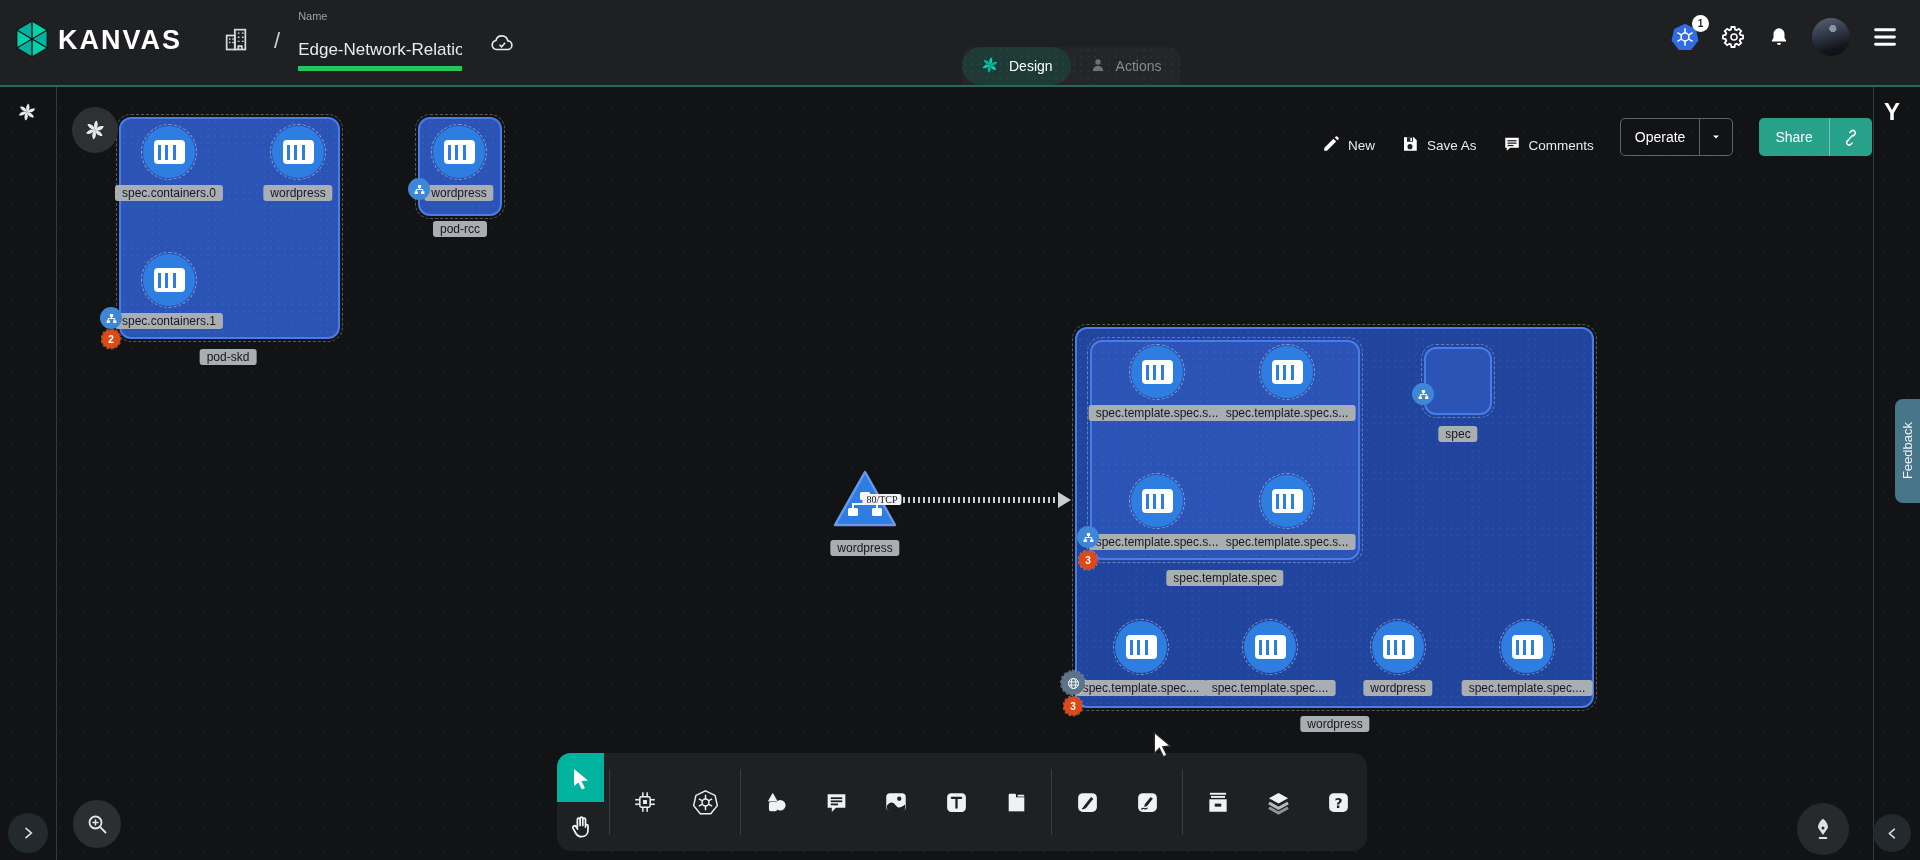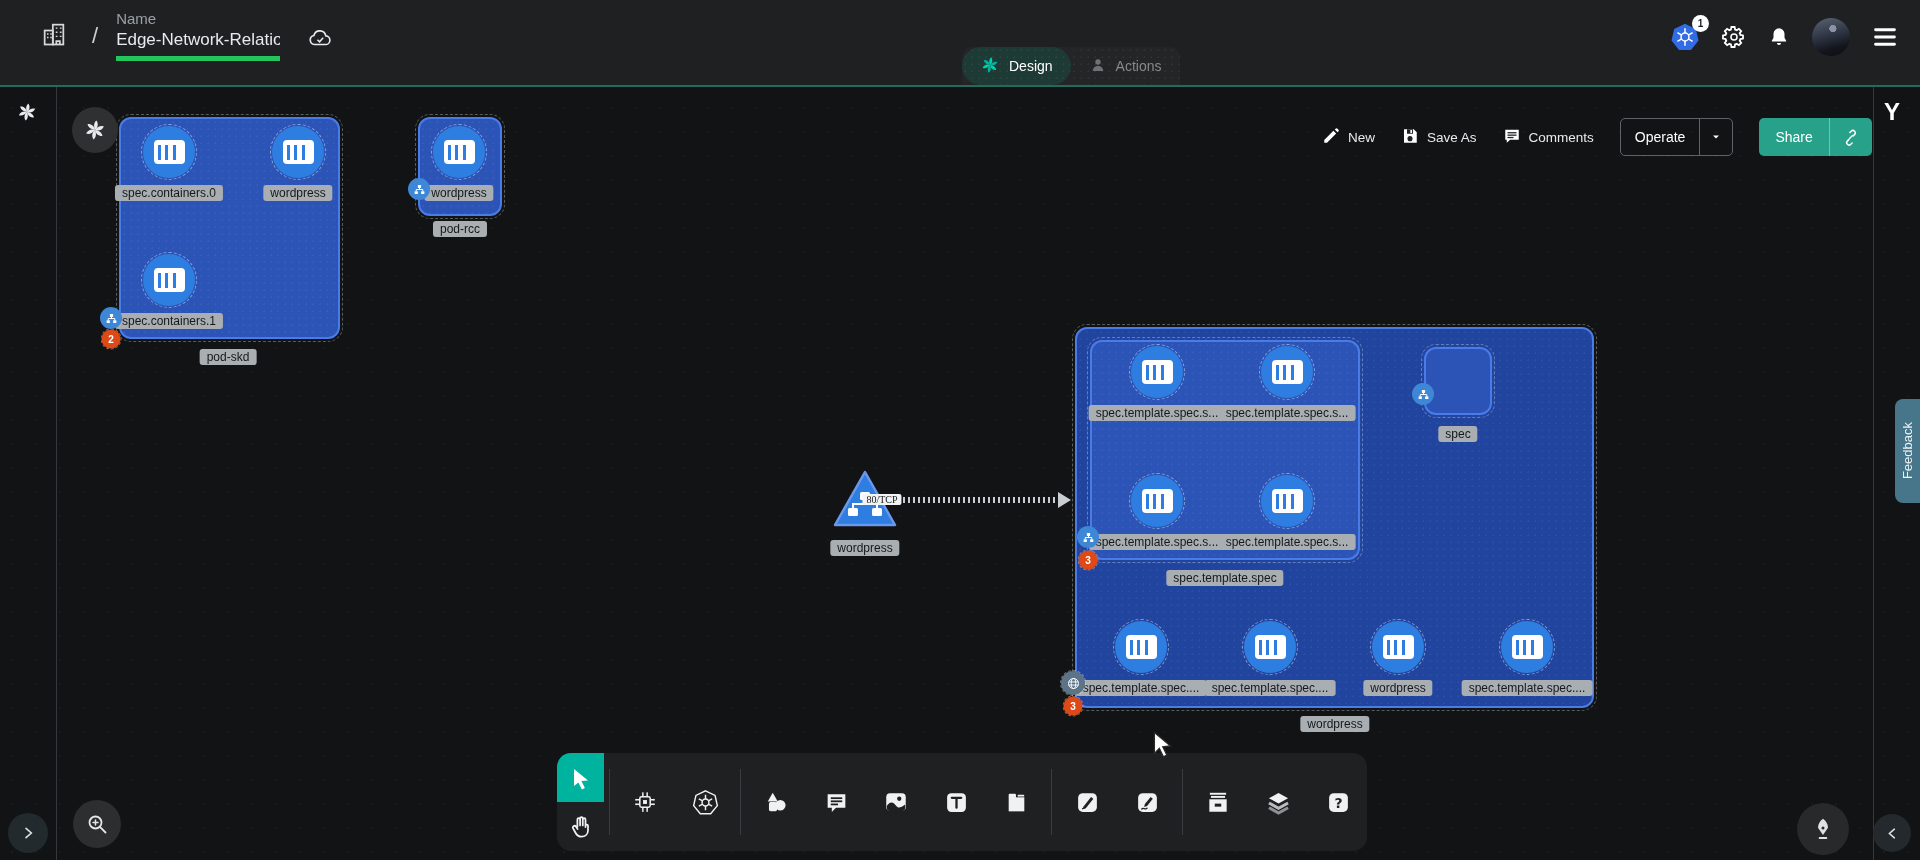--- a/index.html
+++ b/index.html
@@ -10,21 +10,21 @@
            background-size: 24px 24px; }
 
   
   .app-header { position:absolute; left:0; top:0; width:1920px; height:85px;
                 background:#1e2022; z-index:40; }
   .hdr-left { position:absolute; left:14px; top:10px; display:flex; align-items:center; gap:14px; }
   .brand { display:flex; align-items:center; gap:8px; }
   .brand-word { color:#fff; font-size:27px; font-weight:bold; letter-spacing:2px; }
   .bc-sep { color:#cfcfcf; font-size:22px; font-weight:300; margin:0 2px 0 10px; }
   .name-wrap { display:flex; flex-direction:column; margin-left:2px; }
-  .name-label { color:#9aa0a6; font-size:15px; margin-bottom:1px; }
+  .name-label { color:#9aa0a6; font-size:11px; margin-bottom:16px; }
   .name-input { background:transparent; border:none; border-bottom:5px solid #22c55e;
                 color:#e8eaed; font-size:17px; width:164px; padding:2px 0 6px 0;
                 font-family:"Liberation Sans", sans-serif; outline:none; }
   .cloud-ic { margin-left:12px; margin-top:8px; }
 
   .tabs { position:absolute; left:962px; top:47px; height:38px; display:flex; z-index:41;
           background:#232526; border-radius:10px 10px 0 0; }
   .tab { display:flex; align-items:center; gap:9px; padding:0 18px; font-size:14px;
          border-radius:10px 10px 0 0; cursor:pointer;
          background-image: radial-gradient(rgba(255,255,255,0.05) 1px, transparent 1px);
@@ -45,21 +45,21 @@
   .canvas-topline { position:absolute; left:0; top:85px; width:1920px; height:2px;
                     background:#236a5d; z-index:39; }
   .rail-line-left { position:absolute; left:56px; top:87px; bottom:0; width:1px; background:#36383b; z-index:5; }
   .rail-line-right { position:absolute; left:1873px; top:87px; bottom:0; width:1px; background:#36383b; z-index:5; }
   .left-rail-spiral { position:absolute; left:16px; top:101px; z-index:6; }
   .y-glyph { position:absolute; left:1884px; top:98px; color:#fff; font-size:24px;
              font-weight:bold; z-index:6; }
 
   
   .action-bar { position:absolute; top:118px; left:1322px; height:38px; display:flex;
-                align-items:center; gap:26px; z-index:30; color:#e8eaed; font-size:13.5px; }
+                align-items:flex-end; gap:26px; z-index:30; color:#e8eaed; font-size:13.5px; }
   .ab-item { display:flex; align-items:center; gap:8px; cursor:pointer; }
   .actions-btn { display:flex; align-items:center; border:1px solid #5f6368; border-radius:5px;
                  height:38px; color:#fff; font-size:14px; cursor:pointer; }
   .actions-main { padding:0 14px; }
   .actions-caret { border-left:1px solid #5f6368; height:100%; display:flex; align-items:center;
                    padding:0 10px; }
   .share-btn { display:flex; align-items:center; background:#27a189; border-radius:5px; height:38px;
                color:#fff; font-size:14px; overflow:hidden; cursor:pointer; }
   .share-main { padding:0 16px; }
   .share-link { border-left:1px solid rgba(255,255,255,0.35); height:100%; display:flex;
@@ -127,20 +127,35 @@
                        font-size:13px; }
   .mouse-cursor { position:absolute; left:1150px; top:731px; z-index:50; }
 </style>
 </head>
 <body>
 
 <div class="stage">
 
   <header class="app-header">
     <div class="hdr-left">
+      <div class="brand">
+        <span>
+          <svg width="36" height="40" viewBox="0 0 40 44">
+            <polygon points="20,2 37,12 20,22" fill="#00D3A9"></polygon>
+            <polygon points="37,12 37,32 20,22" fill="#00B39F"></polygon>
+            <polygon points="37,32 20,42 20,22" fill="#00D3A9"></polygon>
+            <polygon points="20,42 3,32 20,22" fill="#00B39F"></polygon>
+            <polygon points="3,32 3,12 20,22" fill="#00D3A9"></polygon>
+            <polygon points="3,12 20,2 20,22" fill="#00B39F"></polygon>
+            <polygon points="20,2 37,12 37,32 20,42 3,32 3,12" fill="none" stroke="#15181a" stroke-width="1.6"></polygon>
+            <path d="M20 2v40 M3 12l34 20 M37 12L3 32" stroke="#15181a" stroke-width="1.6" fill="none"></path>
+          </svg>
+        </span>
+        <span class="brand-word">KANVAS</span>
+      </div>
       <span style="margin-left:26px;">
         <svg width="28" height="30" viewBox="0 0 24 24" fill="none" stroke="#d6d8da" stroke-width="1.5">
           <rect x="4" y="9" width="7" height="12"></rect>
             <rect x="11" y="4" width="9" height="17"></rect>
           <path d="M13.5 7h1.5M17 7h1.5M13.5 10.5h1.5M17 10.5h1.5M13.5 14h1.5M17 14h1.5M6 12h1.3M8.8 12h1.3M6 15h1.3M8.8 15h1.3" stroke-width="1.2"></path>
           <path d="M14 21v-3h3v3"></path>
         </svg>
       </span>
       <span class="bc-sep">/</span>
       <div class="name-wrap">

